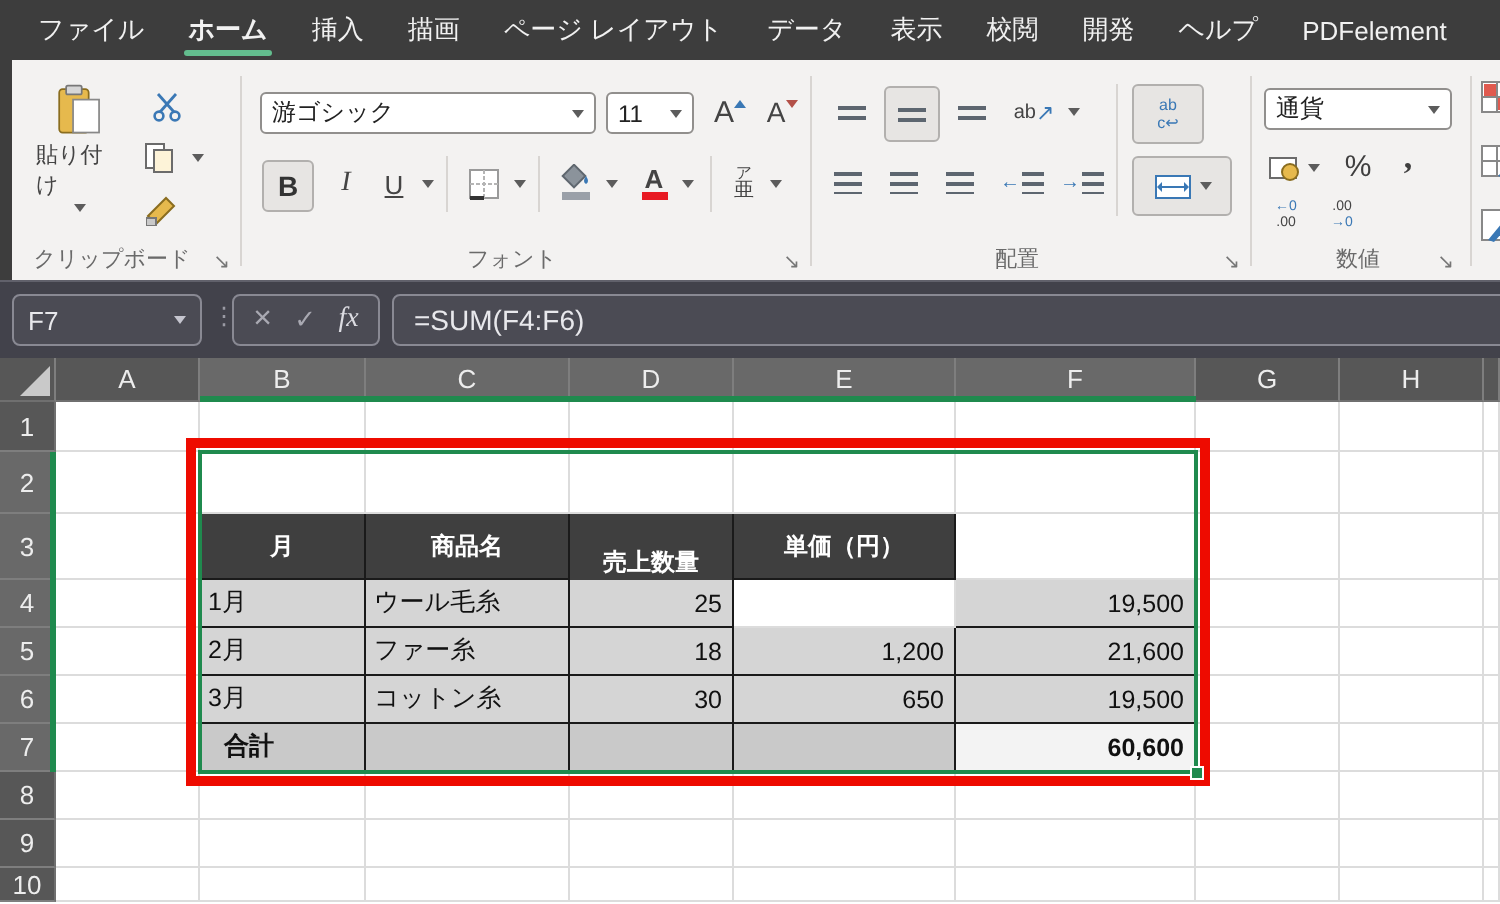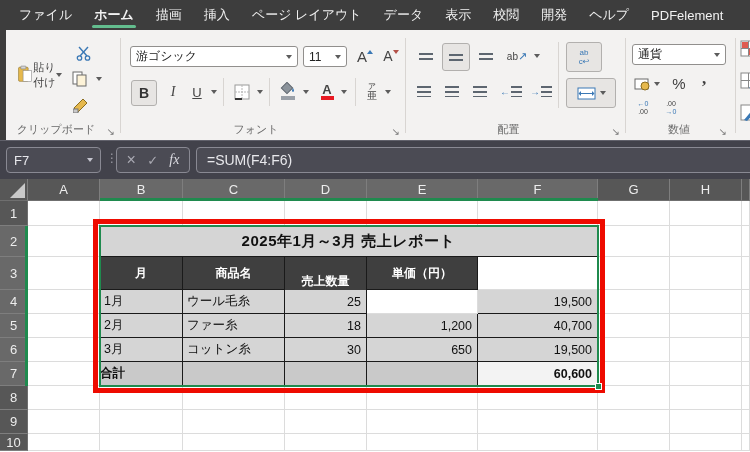--- a/index.html
+++ b/index.html
@@ -69,54 +69,54 @@
   .tcell{position:absolute;box-sizing:border-box;border-right:1px solid #1a1a1a;
          border-bottom:1px solid #1a1a1a;display:flex;align-items:center;
          font-size:12.5px;color:#111;overflow:hidden;}
   .t-frame{position:absolute;box-sizing:border-box;border-top:1px solid #1a1a1a;
          border-left:1px solid #1a1a1a;pointer-events:none;}
   .t-title{background:#d5d5d5;justify-content:center;font-weight:bold;font-size:15px;letter-spacing:.5px;}
   .t-head{background:#3f3f3f;color:#fff;font-weight:bold;font-size:12px;justify-content:center;}
   .t-text{background:#d5d5d5;padding-left:4px;}
   .t-num{background:#d5d5d5;justify-content:flex-end;padding-right:5px;}
   .t-total{background:#c9c9c9;}
-  .t-total-label{background:#c9c9c9;font-weight:bold;padding-left:0;}
+  .t-total-label{background:#c9c9c9;font-weight:bold;padding-left:12px;}
   .t-active{background:#f3f3f3;font-weight:bold;justify-content:flex-end;padding-right:5px;}
   .sel-border{position:absolute;border:2px solid var(--selgreen,#1f8a4e);box-sizing:border-box;
               pointer-events:none;z-index:6;}
   .red-rect{position:absolute;border:5px solid var(--annred,#ee0b00);box-sizing:border-box;
             pointer-events:none;z-index:8;}
   .fill-handle{position:absolute;width:7px;height:7px;background:var(--selgreen,#1f8a4e);
                border:1px solid #fff;box-sizing:border-box;z-index:9;}
   .accent-col{position:absolute;background:var(--selgreen,#1f8a4e);z-index:5;}
 </style>
 </head>
 <body>
 
 <div id="app">
 
   <div class="menubar" id="menubar">
       <div class="menu-item">ファイル</div>
       <div class="menu-item active">ホーム</div>
+      <div class="menu-item">挿入</div>
       <div class="menu-item">描画</div>
-      <div class="menu-item">挿入</div>
       <div class="menu-item">ページ レイアウト</div>
       <div class="menu-item">データ</div>
       <div class="menu-item">表示</div>
       <div class="menu-item">校閲</div>
       <div class="menu-item">開発</div>
       <div class="menu-item">ヘルプ</div>
       <div class="menu-item">PDFelement</div>
     </div>
 
   <div class="ribbon">
     <div class="left-edge"></div>
 
     <div class="rgroup" style="left:6px;width:114px;">
-      <div class="abs rbtn" style="left:12px;top:12px;width:44px;height:64px;text-align:center;">
+      <div class="abs rbtn" style="left:12px;top:12px;width:44px;height:64px;flex-direction:column;">
         <svg width="28" height="32" viewBox="0 0 26 30">
           <rect x="1" y="3" width="17" height="25" rx="2" fill="#e6b94d" stroke="#8a6d1f"></rect>
           <rect x="5" y="1" width="9" height="5" rx="1" fill="#d6d6d6" stroke="#777"></rect>
           <rect x="9" y="9" width="15" height="19" fill="#fff" stroke="#888"></rect>
         </svg>
         <span style="font-size:11px;margin-top:2px;">貼り付け</span>
         <span class="tdn" style="margin-top:2px;"></span>
       </div>
       <div class="abs rbtn" style="left:66px;top:14px;width:22px;height:18px;">
         <svg width="15" height="15" viewBox="0 0 15 15">
@@ -440,35 +440,34 @@
       <div class="gcell" style="left: 742px; top: 231px; width: 8px; height: 24px;"></div>
       <div class="gcell" style="left: 28px; top: 255px; width: 72px; height: 17px;"></div>
       <div class="gcell" style="left: 100px; top: 255px; width: 83px; height: 17px;"></div>
       <div class="gcell" style="left: 183px; top: 255px; width: 102px; height: 17px;"></div>
       <div class="gcell" style="left: 285px; top: 255px; width: 82px; height: 17px;"></div>
       <div class="gcell" style="left: 367px; top: 255px; width: 111px; height: 17px;"></div>
       <div class="gcell" style="left: 478px; top: 255px; width: 120px; height: 17px;"></div>
       <div class="gcell" style="left: 598px; top: 255px; width: 72px; height: 17px;"></div>
       <div class="gcell" style="left: 670px; top: 255px; width: 72px; height: 17px;"></div>
       <div class="gcell" style="left: 742px; top: 255px; width: 8px; height: 17px;"></div>
-      <div class="tcell t-title" style="left: 100px; top: 47px; width: 498px; height: 31px;">2025年1月～3月 売上レポート</div>
       <div class="tcell t-head" style="left: 100px; top: 78px; width: 83px; height: 33px;">月</div>
       <div class="tcell t-head" style="left: 183px; top: 78px; width: 102px; height: 33px;">商品名</div>
       <div class="tcell t-head" style="left: 285px; top: 78px; width: 82px; height: 50px;">売上数量</div>
       <div class="tcell t-head" style="left: 367px; top: 78px; width: 111px; height: 33px;">単価（円）</div>
       <div class="tcell t-text" style="left: 100px; top: 111px; width: 83px; height: 24px;">1月</div>
       <div class="tcell t-text" style="left: 183px; top: 111px; width: 102px; height: 24px;">ウール毛糸</div>
       <div class="tcell t-num" style="left: 285px; top: 111px; width: 82px; height: 24px;">25</div>
       <div class="tcell t-num" style="left: 367px; top: 111px; width: 111px; height: 24px; margin-top: 24px;">780</div>
       <div class="tcell t-num" style="left: 478px; top: 111px; width: 120px; height: 24px;">19,500</div>
       <div class="tcell t-text" style="left: 100px; top: 135px; width: 83px; height: 24px;">2月</div>
       <div class="tcell t-text" style="left: 183px; top: 135px; width: 102px; height: 24px;">ファー糸</div>
       <div class="tcell t-num" style="left: 285px; top: 135px; width: 82px; height: 24px;">18</div>
       <div class="tcell t-num" style="left: 367px; top: 135px; width: 111px; height: 24px;">1,200</div>
-      <div class="tcell t-num" style="left: 478px; top: 135px; width: 120px; height: 24px;">40,700</div>
+      <div class="tcell t-num" style="left: 478px; top: 135px; width: 120px; height: 24px;">21,600</div>
       <div class="tcell t-text" style="left: 100px; top: 159px; width: 83px; height: 24px;">3月</div>
       <div class="tcell t-text" style="left: 183px; top: 159px; width: 102px; height: 24px;">コットン糸</div>
       <div class="tcell t-num" style="left: 285px; top: 159px; width: 82px; height: 24px;">30</div>
       <div class="tcell t-num" style="left: 367px; top: 159px; width: 111px; height: 24px;">650</div>
       <div class="tcell t-num" style="left: 478px; top: 159px; width: 120px; height: 24px;">19,500</div>
       <div class="tcell t-total-label" style="left: 100px; top: 183px; width: 83px; height: 24px;">合計</div>
       <div class="tcell t-total" style="left: 183px; top: 183px; width: 102px; height: 24px;"></div>
       <div class="tcell t-total" style="left: 285px; top: 183px; width: 82px; height: 24px;"></div>
       <div class="tcell t-total" style="left: 367px; top: 183px; width: 111px; height: 24px;"></div>
       <div class="tcell t-active" style="left: 478px; top: 183px; width: 120px; height: 24px;">60,600</div>

